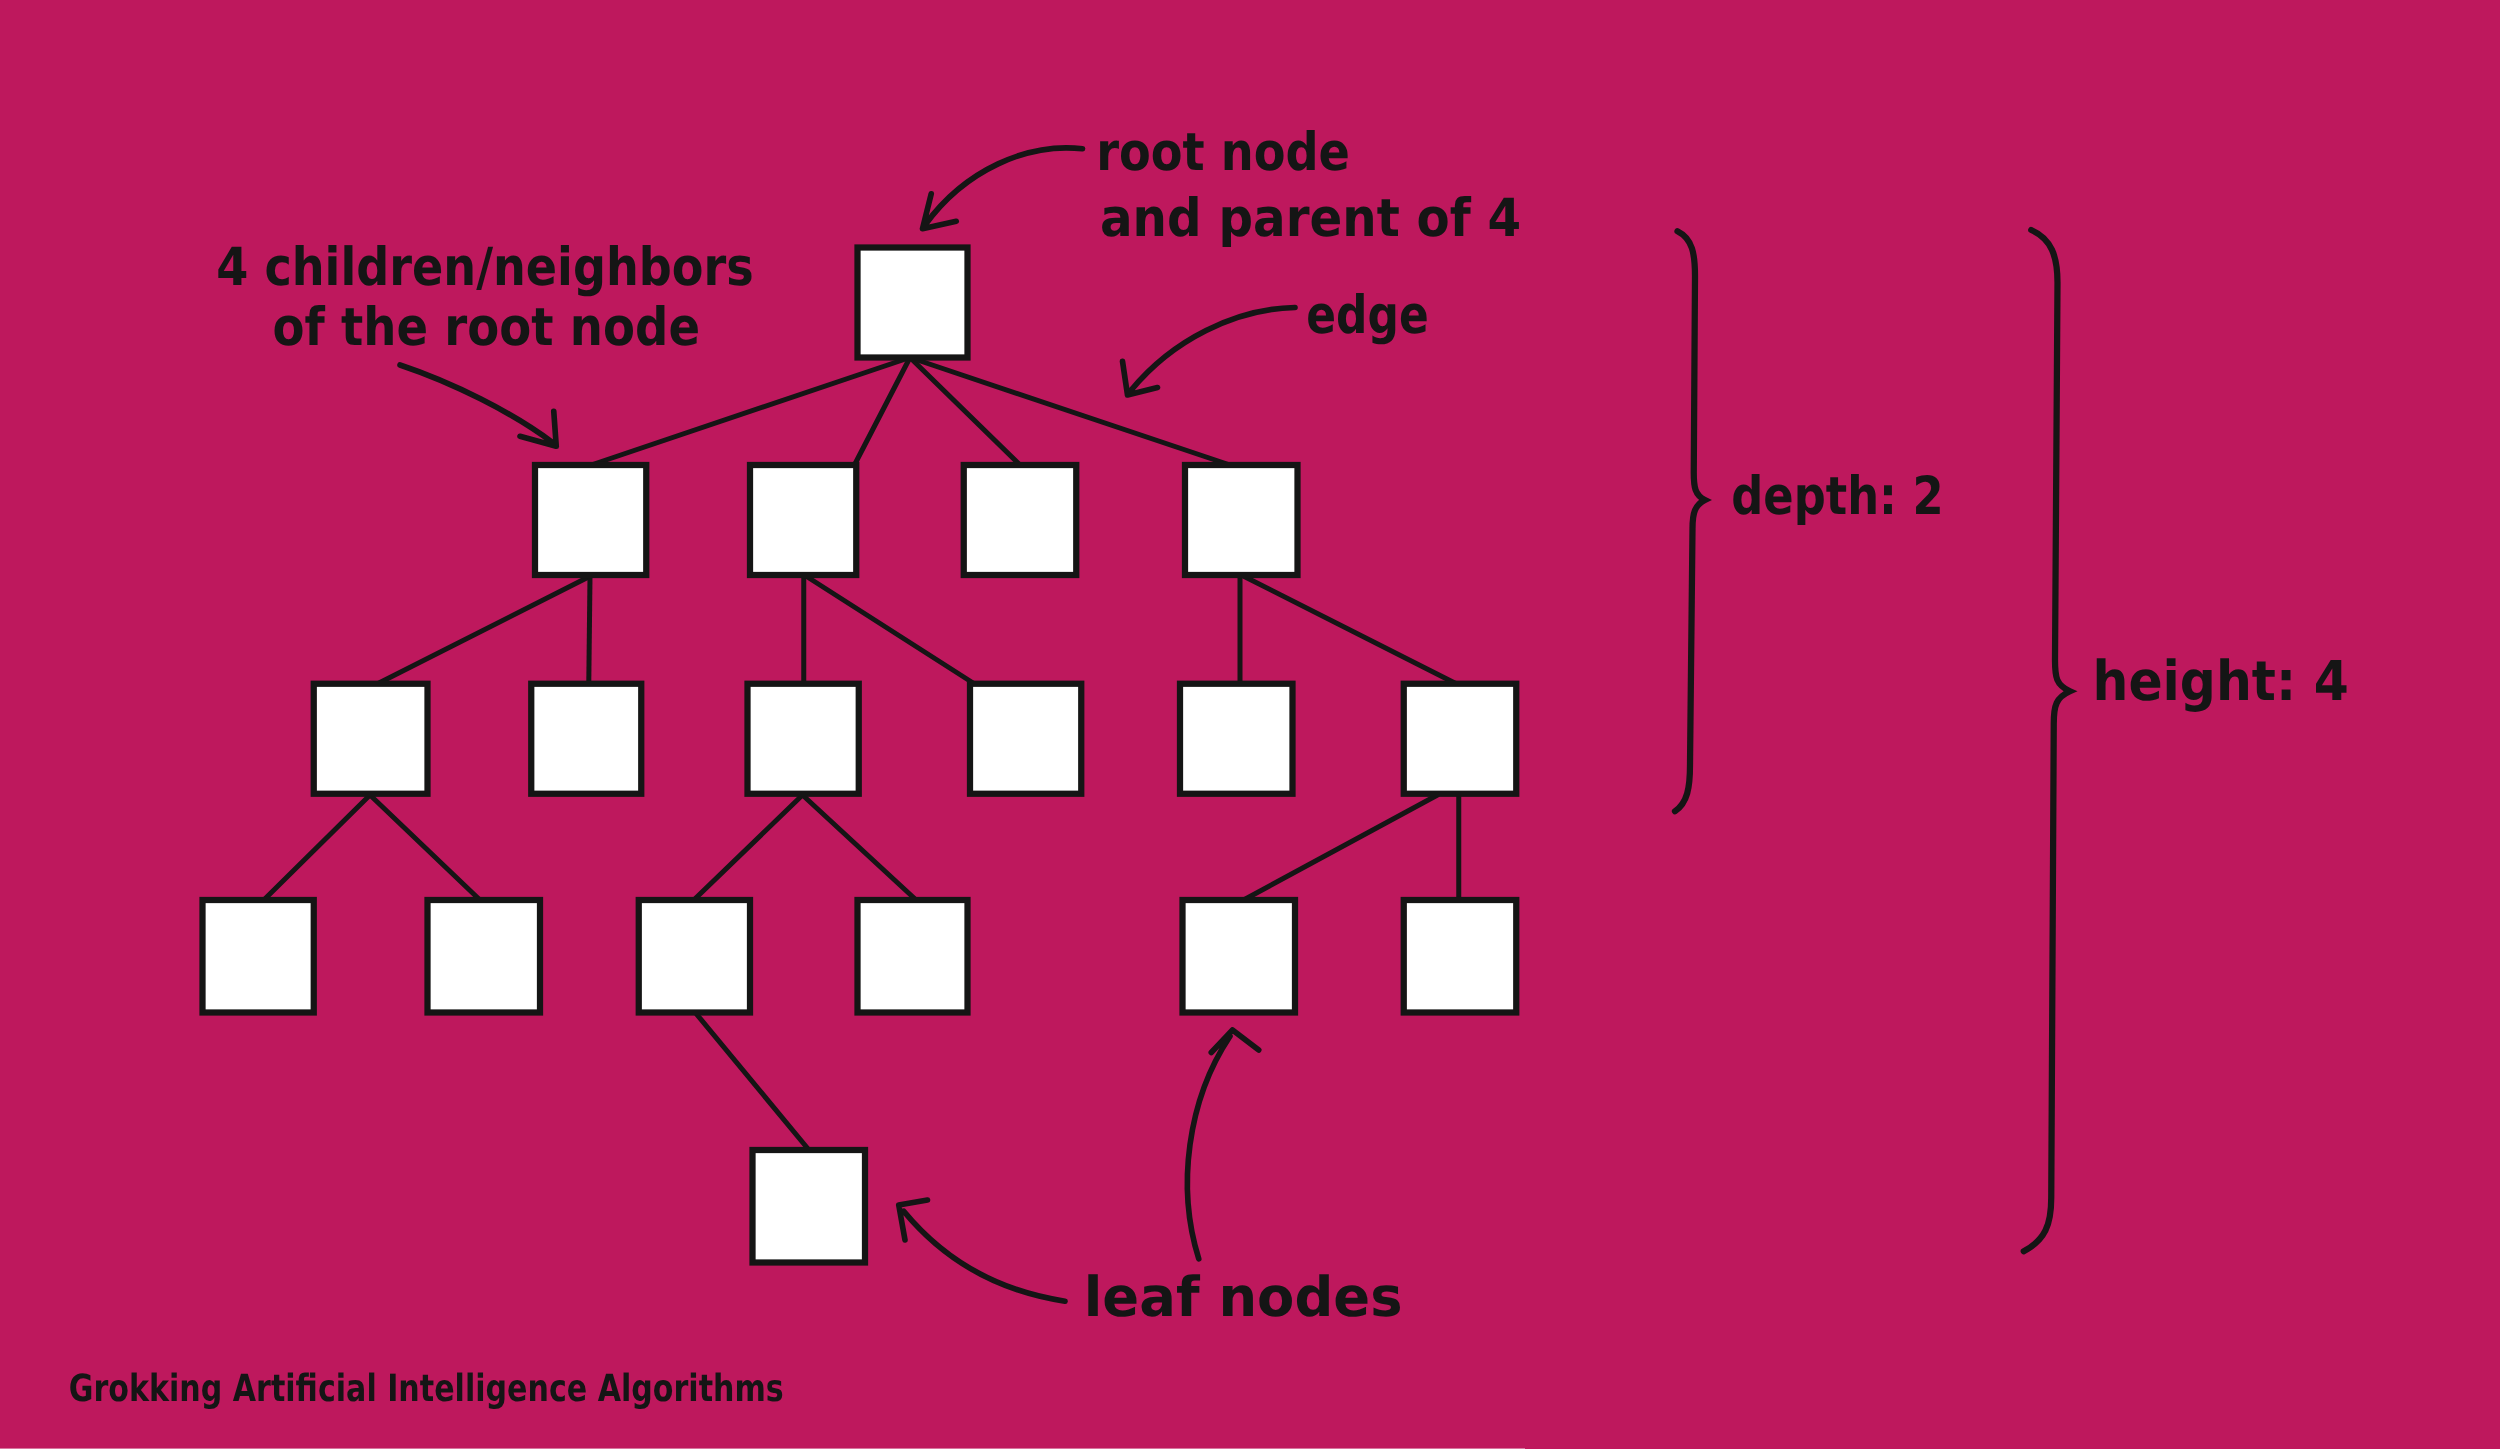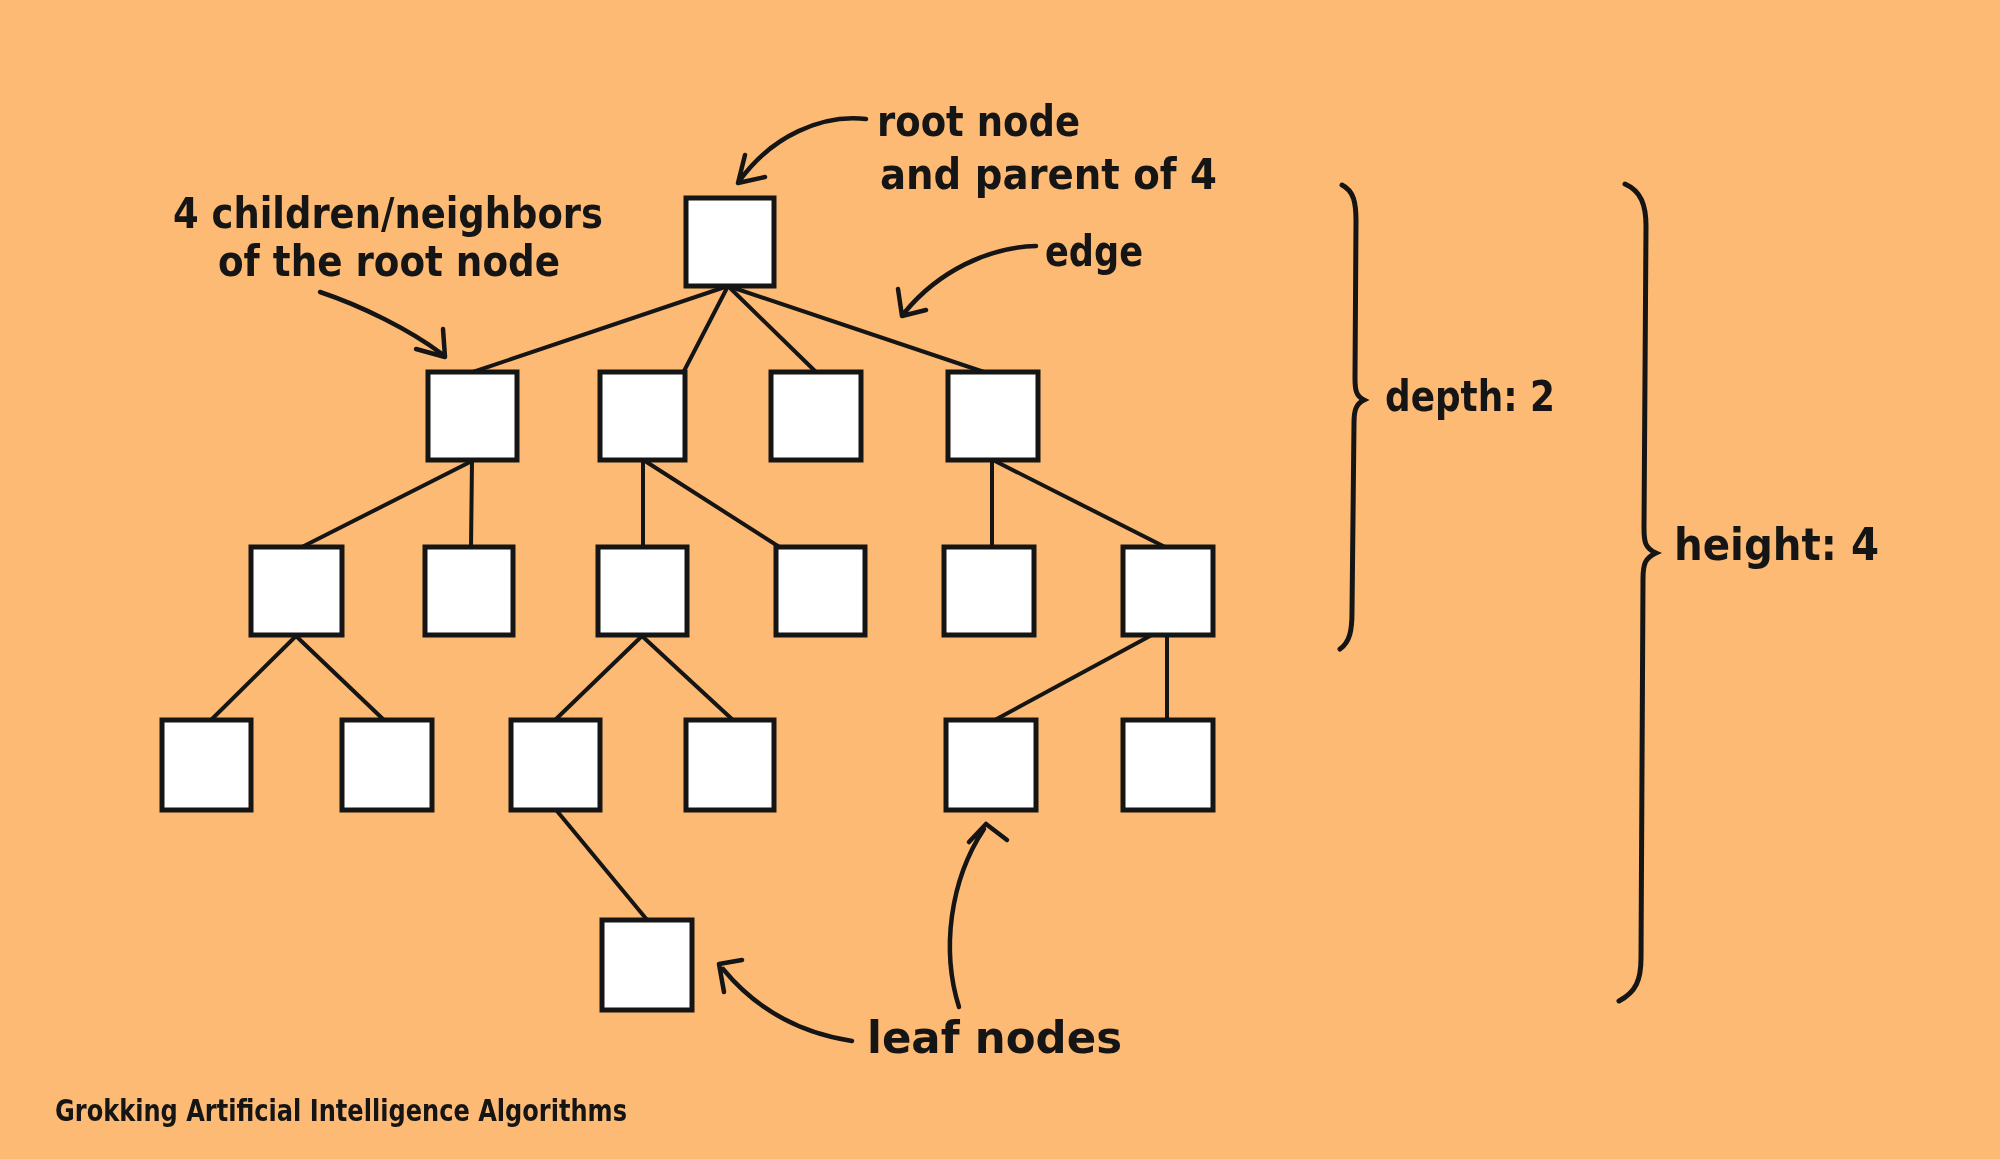--- a/index.html
+++ b/index.html
@@ -4,21 +4,21 @@
 <style>
   html, body {
     margin: 0;
     padding: 0;
     background: #ffffff;
   }
   .stage {
     position: relative;
     width: 2000px;
     height: 1159px;
-    background: #fdba74;
+    background: #be185d;
     overflow: hidden;
   }
   svg { display: block; }
   .node {
     fill: #ffffff;
     stroke: #151515;
     stroke-width: 5;
     stroke-linejoin: miter;
   }
   .edge {

